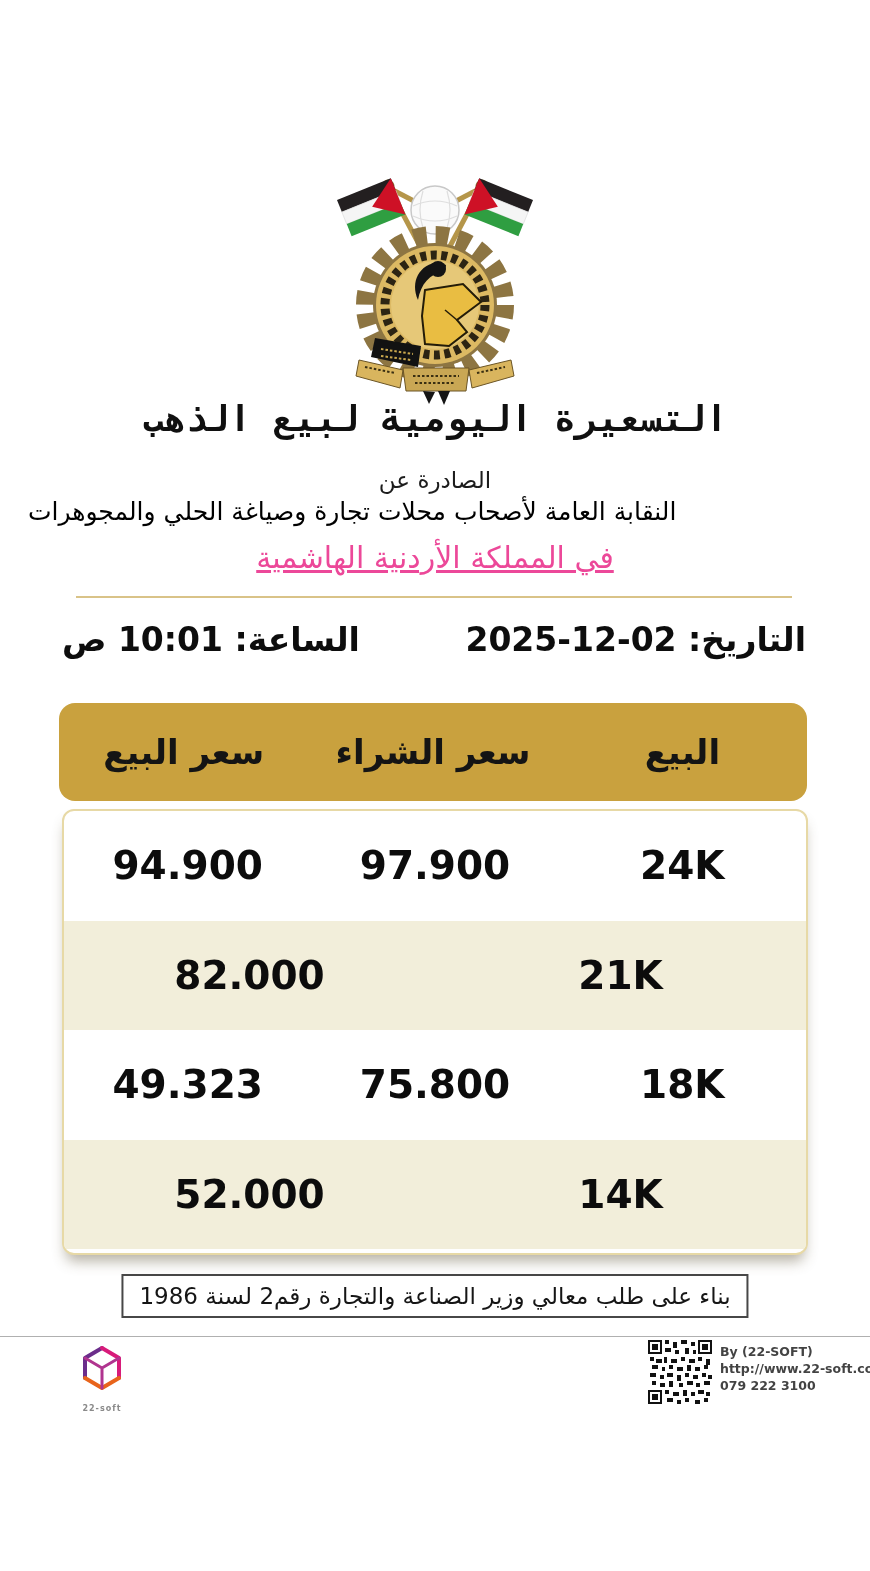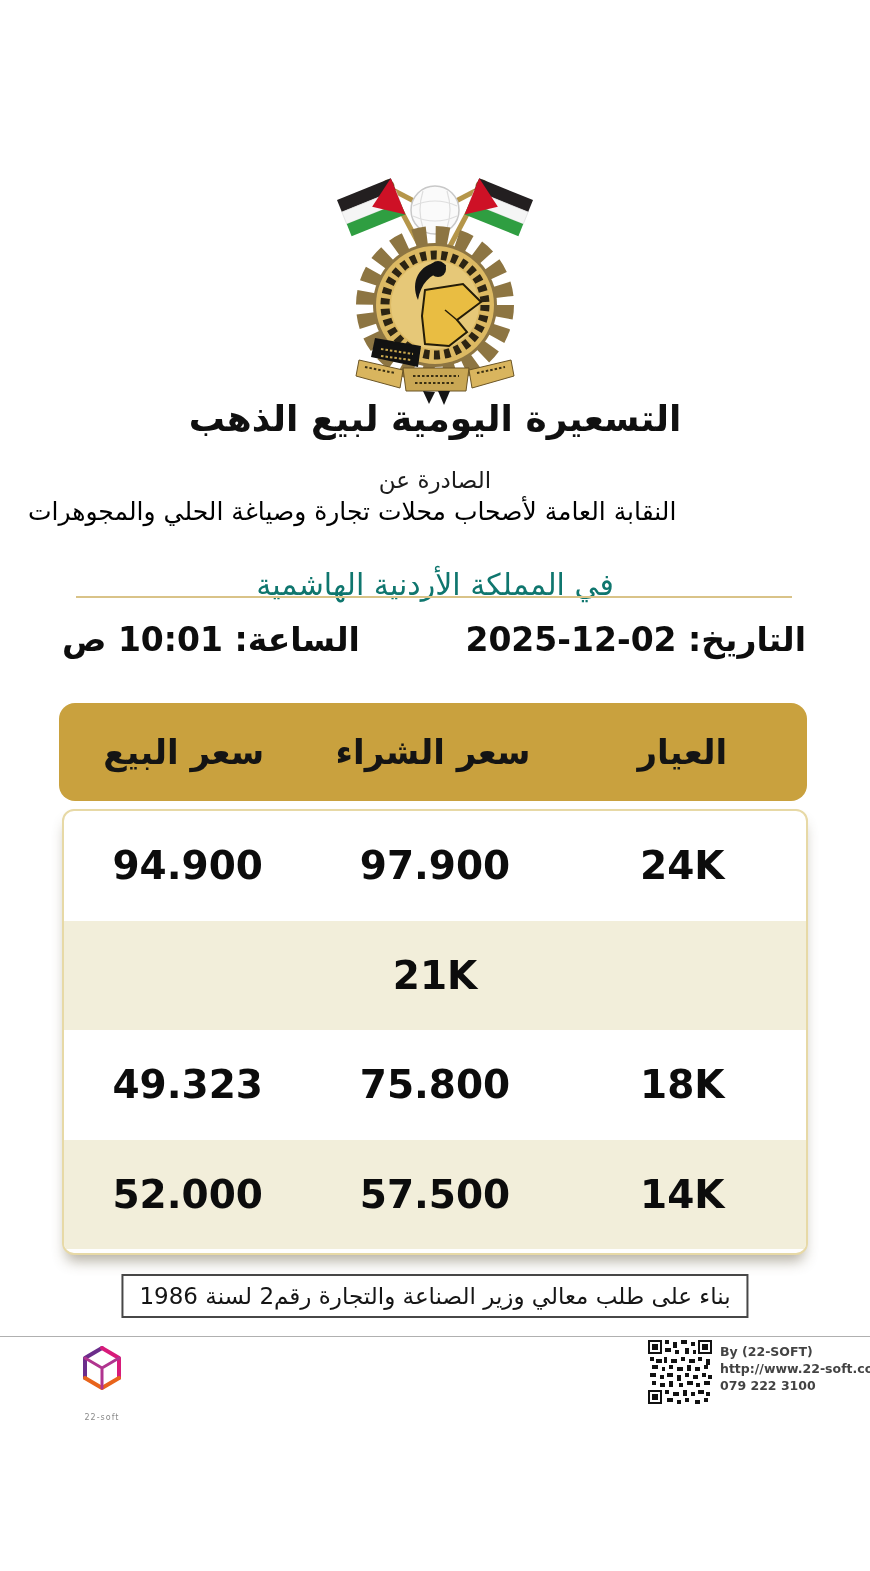--- a/index.html
+++ b/index.html
@@ -8,24 +8,24 @@
     font-family:"DejaVu Sans","Liberation Sans",sans-serif;
     overflow:hidden;color:#111;
   }
   .abs{position:absolute;}
   .center-x{left:50%;transform:translateX(-50%);}
 
   
   .logo-wrap{top:170px;width:222px;height:235px;}
 
   
-  .title{top:398px;width:100%;text-align:center;font-size:36px;font-weight:bold;color:#101010;letter-spacing:0;}
+  .title{top:398px;width:100%;text-align:center;font-size:36px;font-weight:bold;color:#101010;letter-spacing:0;font-family:Liberation Mono, monospace;}
   .sub1{top:467px;width:100%;text-align:center;font-size:23px;color:#1c1c1c;}
   .sub2{top:497px;width:100%;text-align:left;font-size:25px;color:#000000;padding-left:28px;}
-  .sub3{top:567px;width:100%;text-align:center;font-size:30px;font-weight:500;color:#0f766e;}
+  .sub3{top:540px;width:100%;text-align:center;font-size:30px;font-weight:500;color:#ec4899;text-decoration:underline;}
   .gold-line{top:596px;left:76px;width:716px;height:2px;background:#d9c388;}
 
   
   .datetime{top:620px;left:62px;width:744px;display:flex;justify-content:space-between;
     direction:rtl;font-size:33px;font-weight:bold;color:#0d0d0d;}
 
   
   .thead{top:703px;left:59px;width:748px;height:98px;border-radius:16px;
     background:#c9a13e;display:flex;direction:rtl;align-items:center;}
   .thead .cell{flex:1;text-align:center;font-size:34px;font-weight:bold;color:#141414;}
@@ -37,21 +37,21 @@
   .row.alt{background:#f2eeda;}
   .row .cell{flex:1;text-align:center;font-size:39px;font-weight:bold;color:#0c0c0c;}
 
   
   .note{top:1274px;border:2px solid #474747;border-radius:0;padding:7px 16px;
     font-size:23px;color:#151515;direction:rtl;white-space:nowrap;}
 
   
   .divider{top:1336px;left:0;width:870px;height:1px;background:#b0b0b0;}
   .footer-left{top:1344px;left:72px;width:60px;text-align:center;}
-  .brand-caption{font-size:8px;color:#8a8a8a;letter-spacing:1px;margin-top:15px;font-weight:400;}
+  .brand-caption{font-size:8px;color:#8a8a8a;letter-spacing:1px;margin-top:6px;font-weight:700;}
   .footer-right{top:1340px;left:648px;display:flex;gap:8px;align-items:flex-start;direction:ltr;}
   .credit{font-size:12.5px;line-height:17px;color:#434343;font-weight:600;white-space:nowrap;padding-top:3px;}
 </style>
 </head>
 <body>
 
 <div class="abs center-x logo-wrap">
   <svg width="222" height="235" viewBox="0 0 220 235">
 
     <line x1="110" y1="42" x2="64" y2="18" stroke="#b5964a" stroke-width="5"></line>
@@ -117,42 +117,42 @@
     <span>التاريخ:</span>
     <span>02-12-2025</span>
   </div>
   <div>
     <span>الساعة:</span>
     <span>10:01 ص</span>
   </div>
 </div>
 
 <div class="abs thead" style="background: rgb(201, 161, 62);">
-  <div class="cell">العيار</div>
+  <div class="cell">البيع</div>
   <div class="cell">سعر الشراء</div>
   <div class="cell">سعر البيع</div>
 </div>
 
 <div class="abs tbody">
   <div class="row">
     <div class="cell">24K</div>
     <div class="cell">97.900</div>
     <div class="cell">94.900</div>
   </div>
   <div class="row alt" style="background: rgb(242, 238, 218);">
     <div class="cell">21K</div>
+    <div class="cell">82.000</div>
   </div>
   <div class="row">
     <div class="cell">18K</div>
     <div class="cell">75.800</div>
     <div class="cell">49.323</div>
   </div>
   <div class="row alt" style="background: rgb(242, 238, 218);">
     <div class="cell">14K</div>
-    <div class="cell">57.500</div>
     <div class="cell">52.000</div>
   </div>
 </div>
 
 <div class="abs center-x note">بناء على طلب معالي وزير الصناعة والتجارة رقم2 لسنة 1986</div>
 
 <div class="abs divider"></div>
 
 <div class="abs footer-left">
   <svg width="44" height="50" viewBox="0 0 44 50">

